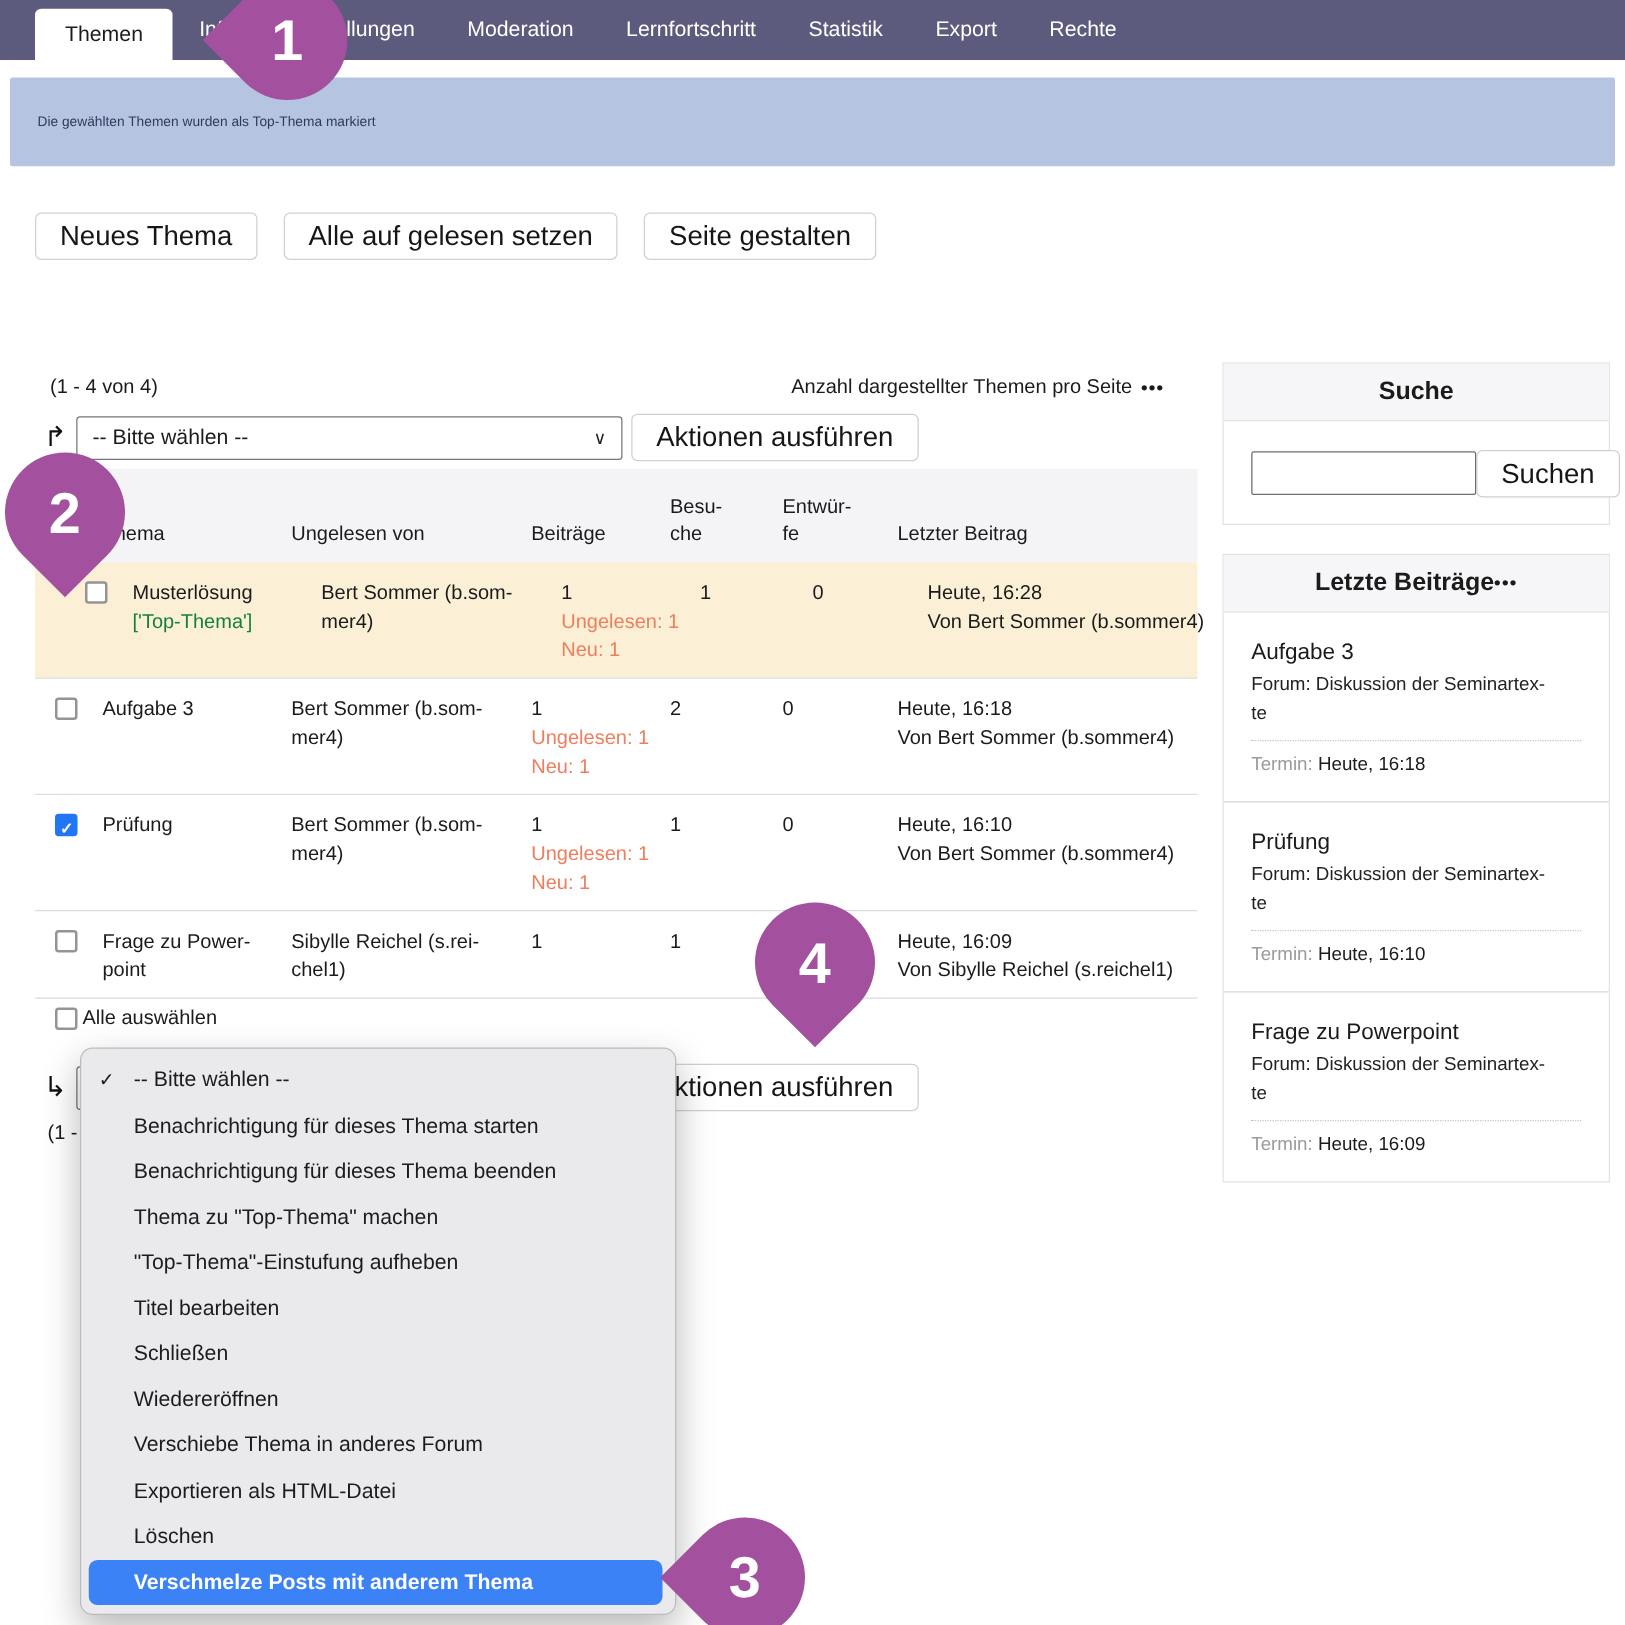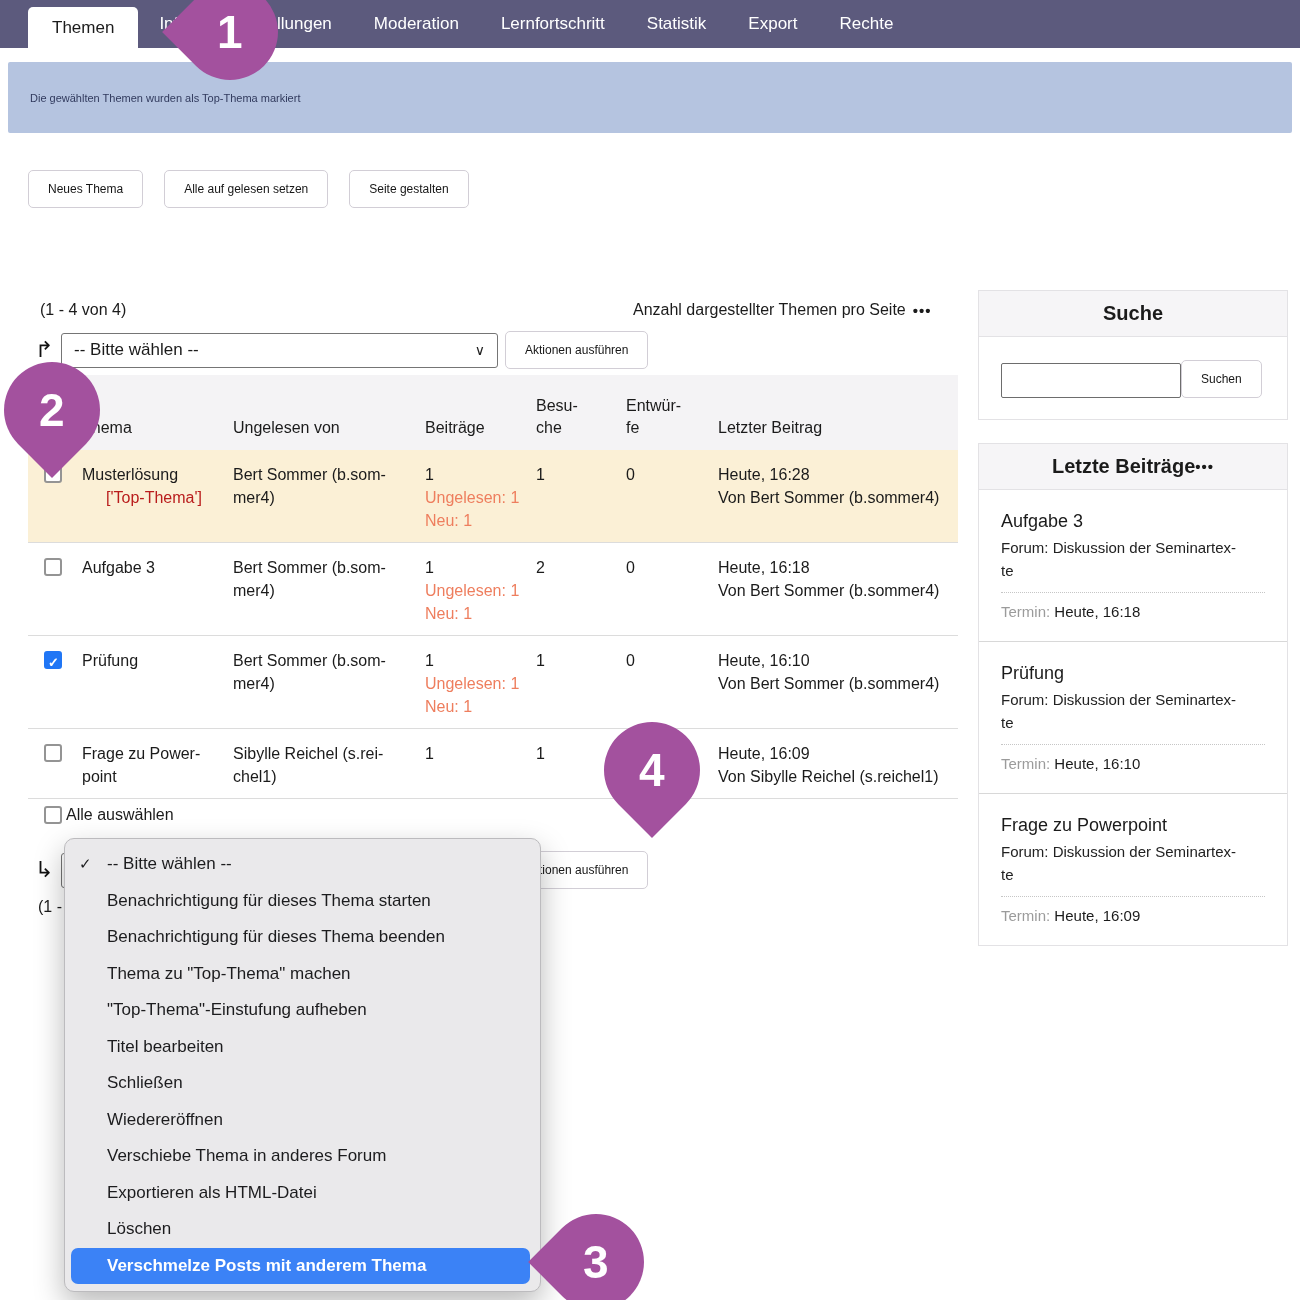--- a/index.html
+++ b/index.html
@@ -13,21 +13,21 @@
     background:#5c5a7d; display:flex; align-items:stretch; padding-left:28px; box-sizing:border-box; }
   .tab { display:flex; align-items:center; padding:0 21px; color:#fff; font-size:17px; }
   .tab.active { background:#fff; color:#1c1c1c; margin-top:7px; border-radius:5px 5px 0 0; padding:0 24px; }
   
   .notice { position:absolute; top:62px; left:8px; width:1284px; height:71px; box-sizing:border-box;
     background:#b5c4e0; border-radius:2px; display:flex; align-items:center; padding-left:22px;
     font-size:11px; color:#313a5d; }
   
   .toolbar { position:absolute; top:170px; left:28px; display:flex; gap:21px; }
   .btn { background:#fff; border:1px solid #d2ced6; border-radius:5px; height:38px; padding:0 19px;
-    font-size:12px; font-family:inherit; color:#161616; display:flex; align-items:center; white-space:nowrap; }
+    font-size:22px; font-family:inherit; color:#161616; display:flex; align-items:center; white-space:nowrap; }
   
   .range-top { position:absolute; top:301px; left:40px; font-size:16px; }
   .per-page { position:absolute; top:301px; left:633px; font-size:16px; display:flex; align-items:center; }
   .dots { font-weight:bold; letter-spacing:1px; font-size:15px; color:#1b1b1b; }
   .per-page .dots { margin-left:7px; }
   
   .action-row { position:absolute; left:35px; display:flex; align-items:center; }
   .action-row.top { top:331px; }
   .action-row.bottom { top:851px; }
   .sel-arrow { width:26px; font-size:22px; color:#111; }
@@ -37,47 +37,47 @@
   .select .chev { font-size:14px; color:#222; }
   
   .topic-table { position:absolute; top:375px; left:28px; width:930px; }
   .tgrid { display:grid; grid-template-columns:54px 151px 192px 111px 90px 92px 240px; }
   .t-head { background:#f4f3f5; height:75px; box-sizing:border-box; align-items:end;
     padding-bottom:11px; font-size:16px; line-height:22px; }
   .t-head > div { padding-right:8px; white-space:pre-line; }
   .t-body { border-bottom:1px solid #dcdcdc; }
   .t-row { padding:13px 0 10px; font-size:16px; line-height:23px; border-top:1px solid #dcdcdc;
     align-items:start; box-sizing:border-box; }
-  .t-row.first { border-top:none; background:#fbf0d6; }
+  .t-row.first { border-top:none; background:#fbf0d6;padding-left:24px; }
   .t-row > div { padding-right:8px; }
   .cb-wrap { padding-left:16px; padding-top:2px; }
   .cb { width:18px; height:18px; border:2px solid #949494; border-radius:3px; background:#fff; box-sizing:border-box; }
   .cb.checked { background:#2076f5; border-color:#2076f5; position:relative; }
   .cb.checked::after { content:"✓"; position:absolute; left:2px; top:-2px; color:#fff; font-size:13px; font-weight:bold; }
-  .tag { color:#b91c1c;margin-left:24px; }
+  .tag { color:#15803d; }
   .orange { color:#ee7e5e; }
   .pre { white-space:pre-line; }
   .select-all { position:absolute; top:806px; left:44px; display:flex; align-items:center; gap:4px; font-size:16px; }
   .range-bottom { position:absolute; top:898px; left:38px; font-size:16px; }
   
   .menu { position:absolute; left:64px; top:838px; width:477px; box-sizing:border-box; z-index:20;
     background:#eae9eb; border:1px solid #bcbbbe; border-radius:10px; padding:7px 0;
     box-shadow:0 12px 30px rgba(0,0,0,0.28); }
   .m-item { display:flex; align-items:center; height:36.5px; padding-left:14px; font-size:17px; color:#1c1c1e; }
   .m-check { width:28px; font-size:15px; }
   .m-item.hl { background:#3b82f6; color:#fff; font-weight:bold; border-radius:7px;
     margin:0 10px 0 6px; padding-left:8px; }
   
   .side-panel { position:absolute; left:978px; width:310px; background:#fff;
     border:1px solid #e3e2e5; box-sizing:border-box; }
   .panel-head { background:#f6f5f7; border-bottom:1px solid #e3e2e5; padding:11px 22px;
     display:flex; justify-content:center; align-items:center; }
   .panel-title { font-size:20px; font-weight:bold; }
   .search-panel { top:290px; height:130px; }
-  .search-body { padding:24px 22px; display:flex; align-items:flex-end; }
+  .search-body { padding:24px 22px; display:flex; align-items:flex-start; }
   .search-input { width:180px; height:35px; box-sizing:border-box; border:1px solid #6d6d6d;
     border-radius:2px; font-size:16px; padding:0 8px; font-family:inherit; }
   .search-btn { height:38px; margin-top:-1px; border-radius:5px; }
   .latest-panel { top:443px; }
   .entry { padding:21px 22px 21px; }
   .entry + .entry { border-top:1px solid #d8d8d8; }
   .entry-title { font-size:18px; margin-bottom:4px; }
   .entry-forum { font-size:15px; line-height:23px; white-space:pre-line; color:#222; }
   .entry-dotted { border-bottom:1px dotted #c6c6c6; margin:10px 0 10px; }
   .entry-term { font-size:15px; }

